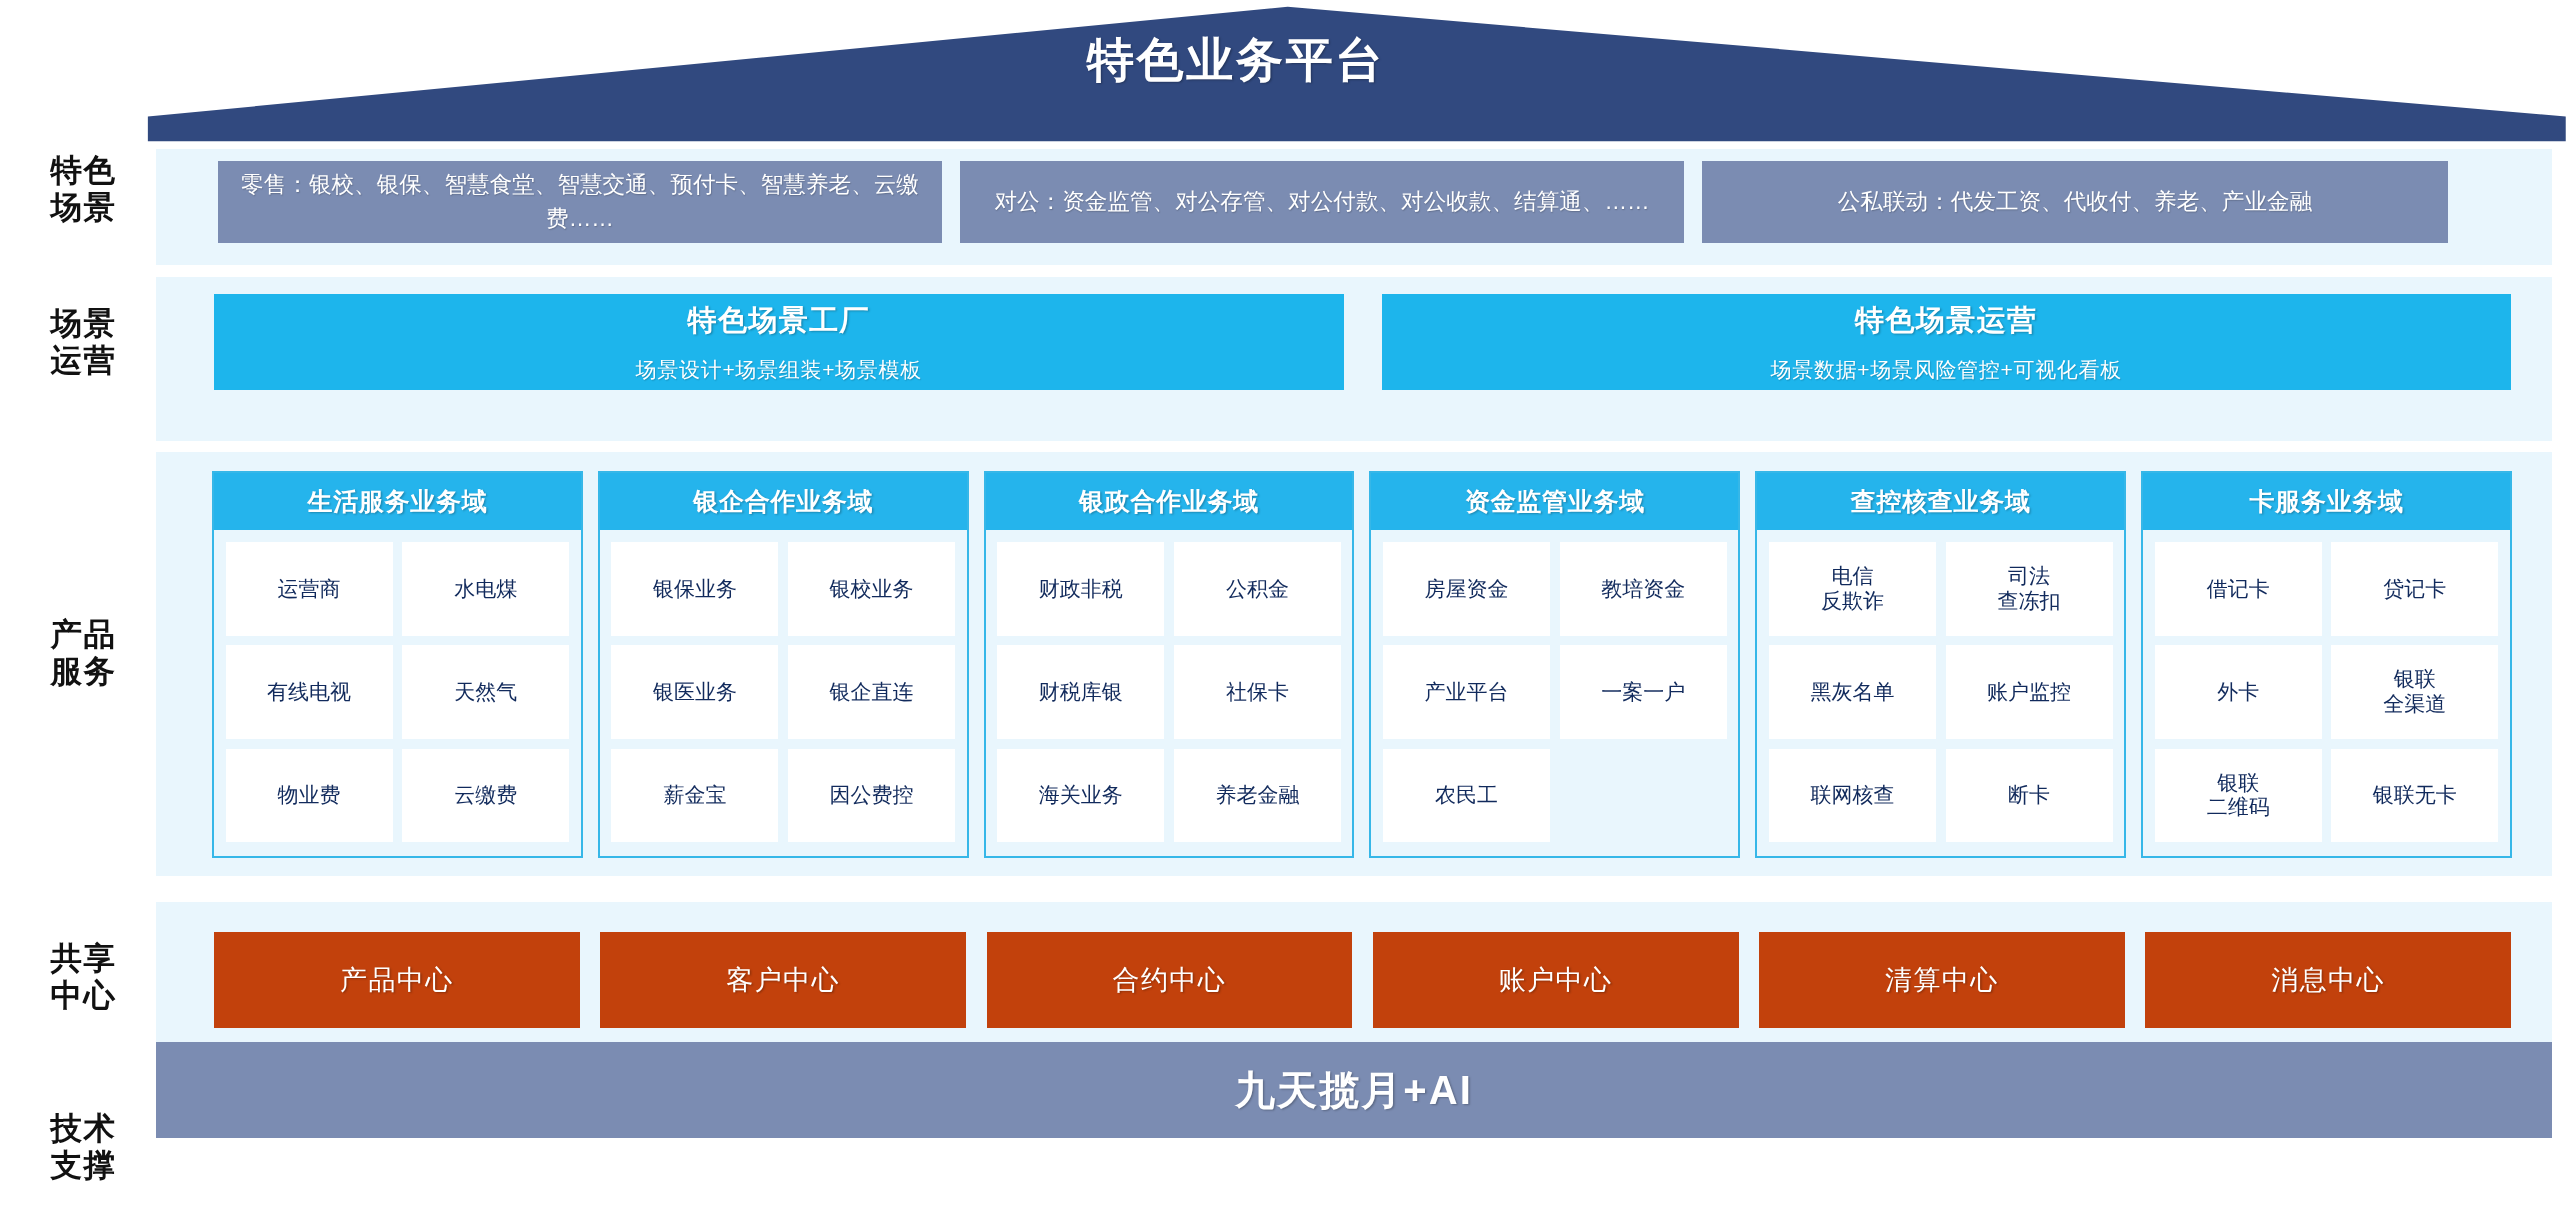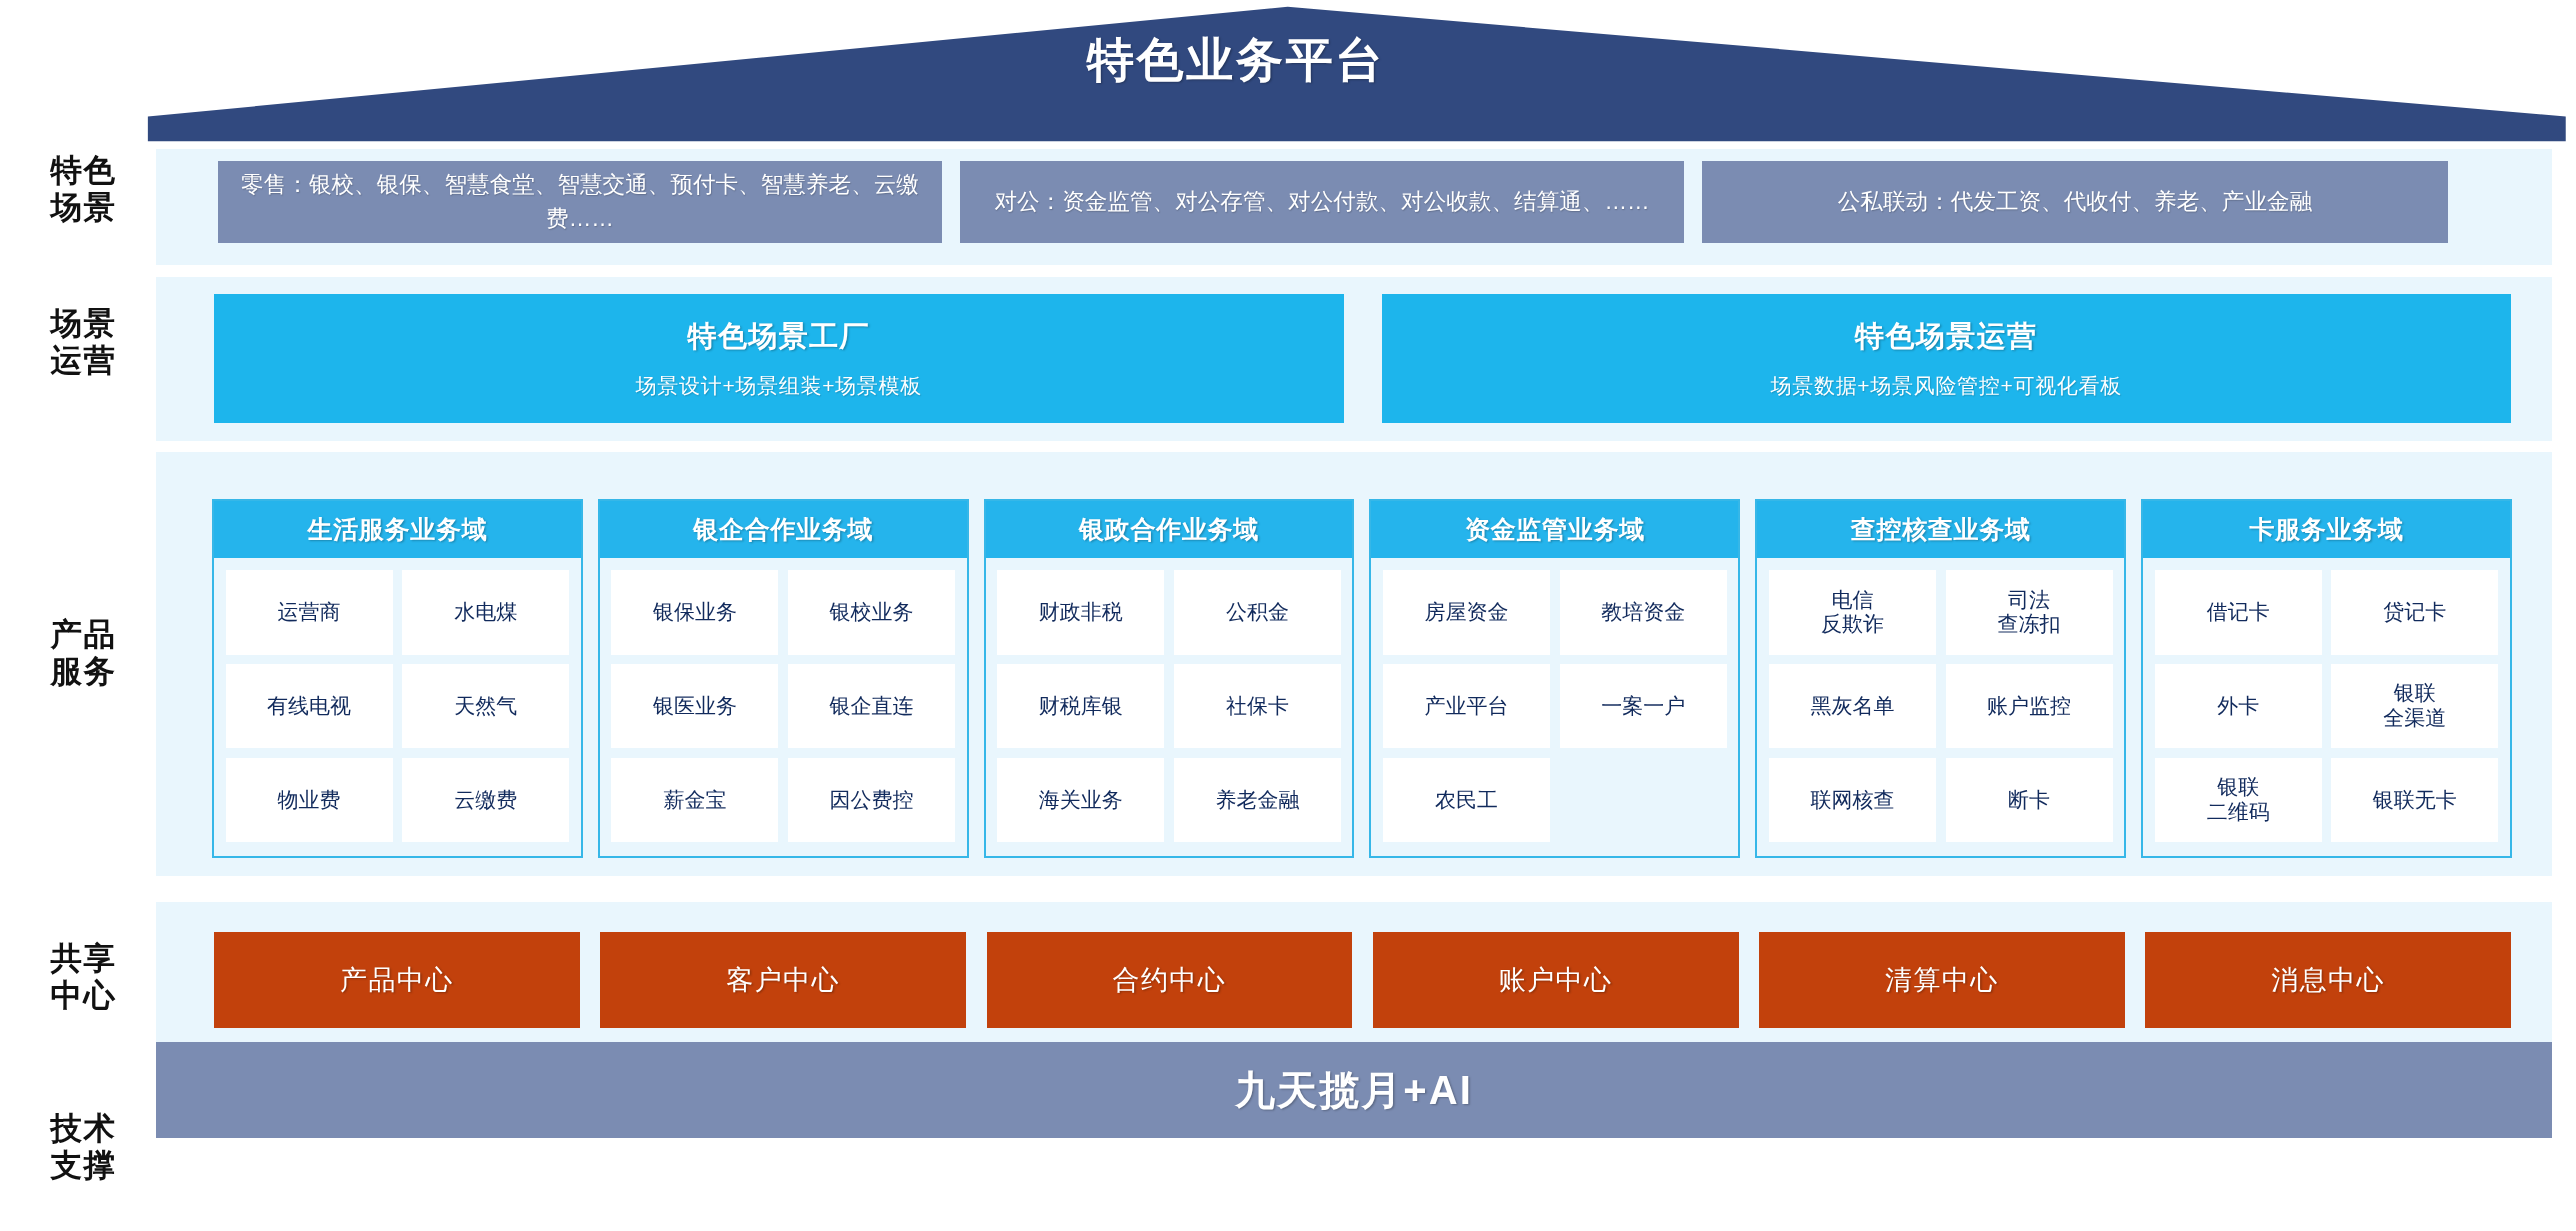--- a/index.html
+++ b/index.html
@@ -121,21 +121,20 @@
     display: flex;
     gap: 15px;
   }
   .domain-card {
     flex: 1 1 0;
     border: 2.1px solid #36b7e8;
     background: #e9f6fd;
     display: flex;
     flex-direction: column;
     box-sizing: border-box;
-    margin-top: 28px;
   }
   .domain-head {
     background: #25b4ec;
     color: #ffffff;
     font-size: 25px;
     font-weight: bold;
     letter-spacing: 0.7px;
     text-align: center;
     padding: 11.6px 2.7px 12.3px;
     text-shadow: 1.4px 1.4px 2.1px rgba(0,0,0,0.25);
@@ -212,21 +211,21 @@
 场景</div>
   <div class="scenario-row" style="left:218px;top:161px;width:2293px;height:82px;">
     <div class="scenario-box" style="flex:0 0 724px;">零售：银校、银保、智慧食堂、智慧交通、预付卡、智慧养老、云缴费……</div>
     <div class="scenario-box" style="flex:0 0 724px;">对公：资金监管、对公存管、对公付款、对公收款、结算通、……</div>
     <div class="scenario-box" style="flex:0 0 746px;">公私联动：代发工资、代收付、养老、产业金融</div>
   </div>
 
   <div class="band" style="top:277px;height:164px;"></div>
   <div class="rowlabel" style="top:305px;white-space:pre-line;">场景
 运营</div>
-  <div class="ops-row" style="left:214px;top:294px;width:2297px;height:129px;">
+  <div class="ops-row" style="left:214px;top:294px;width:2297px;height:96px;">
     <div class="ops-box" style="flex:1 1 0;">
       <div class="ops-title">特色场景工厂</div>
       <div class="ops-sub">场景设计+场景组装+场景模板</div>
     </div>
     <div class="ops-box" style="flex:1 1 0;">
       <div class="ops-title">特色场景运营</div>
       <div class="ops-sub">场景数据+场景风险管控+可视化看板</div>
     </div>
   </div>
 

